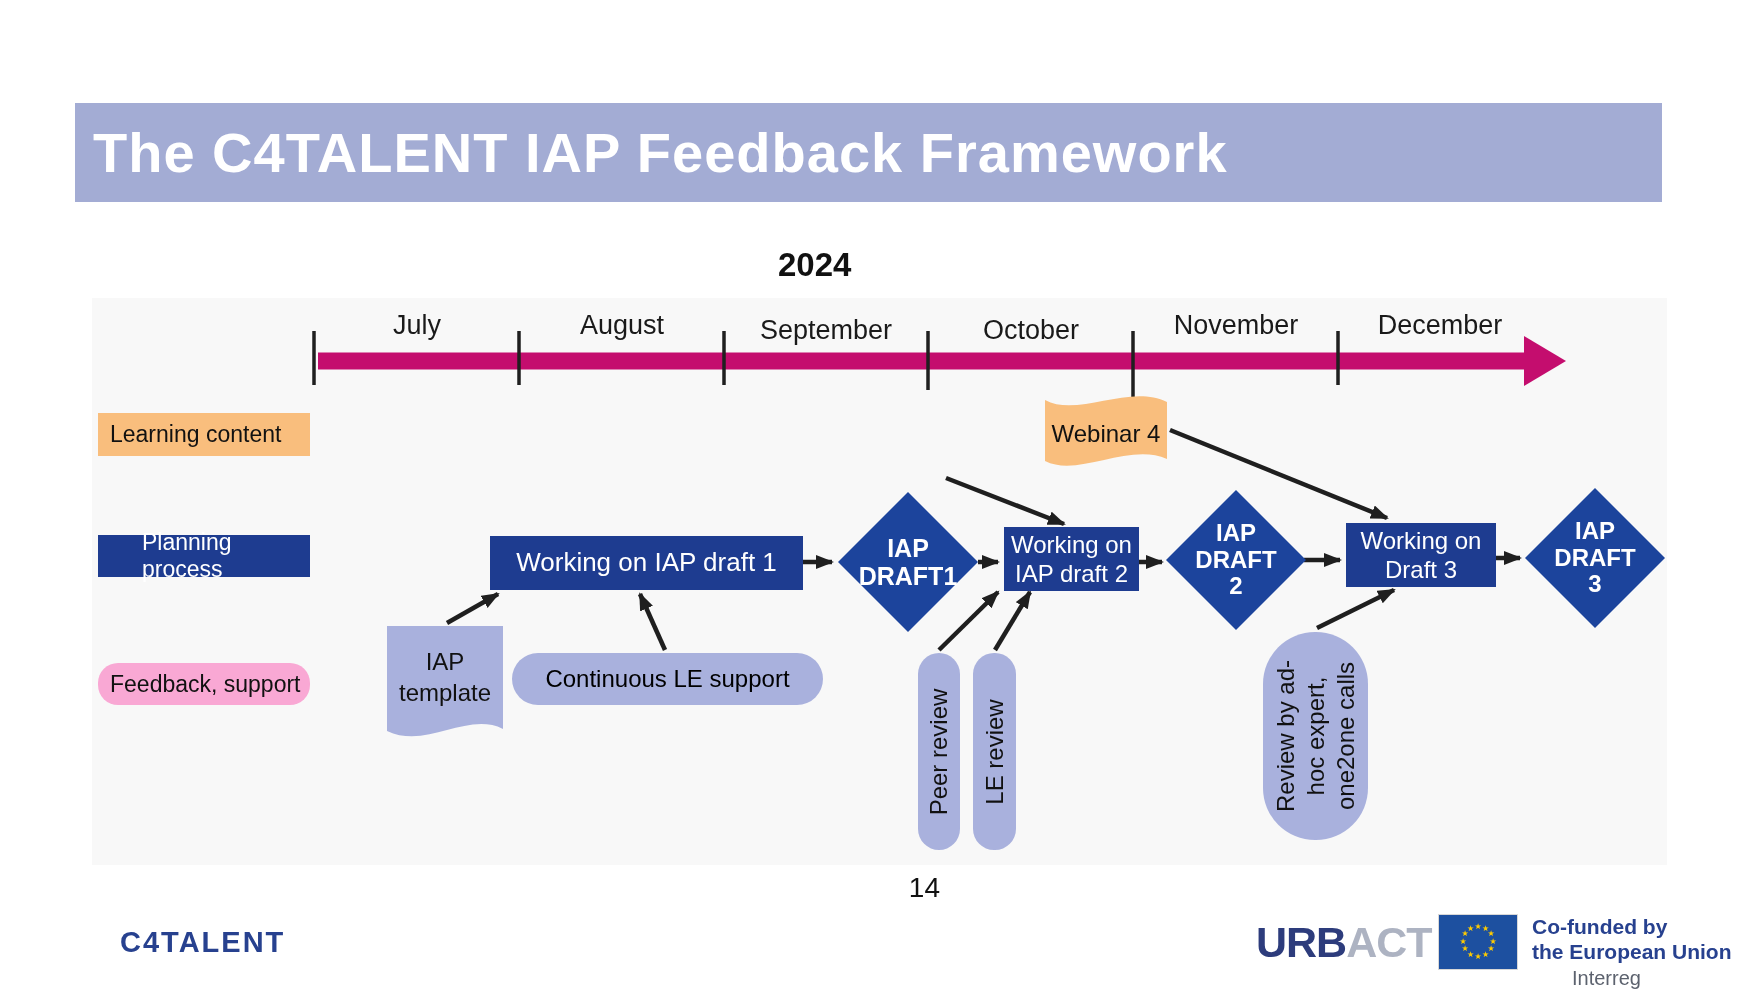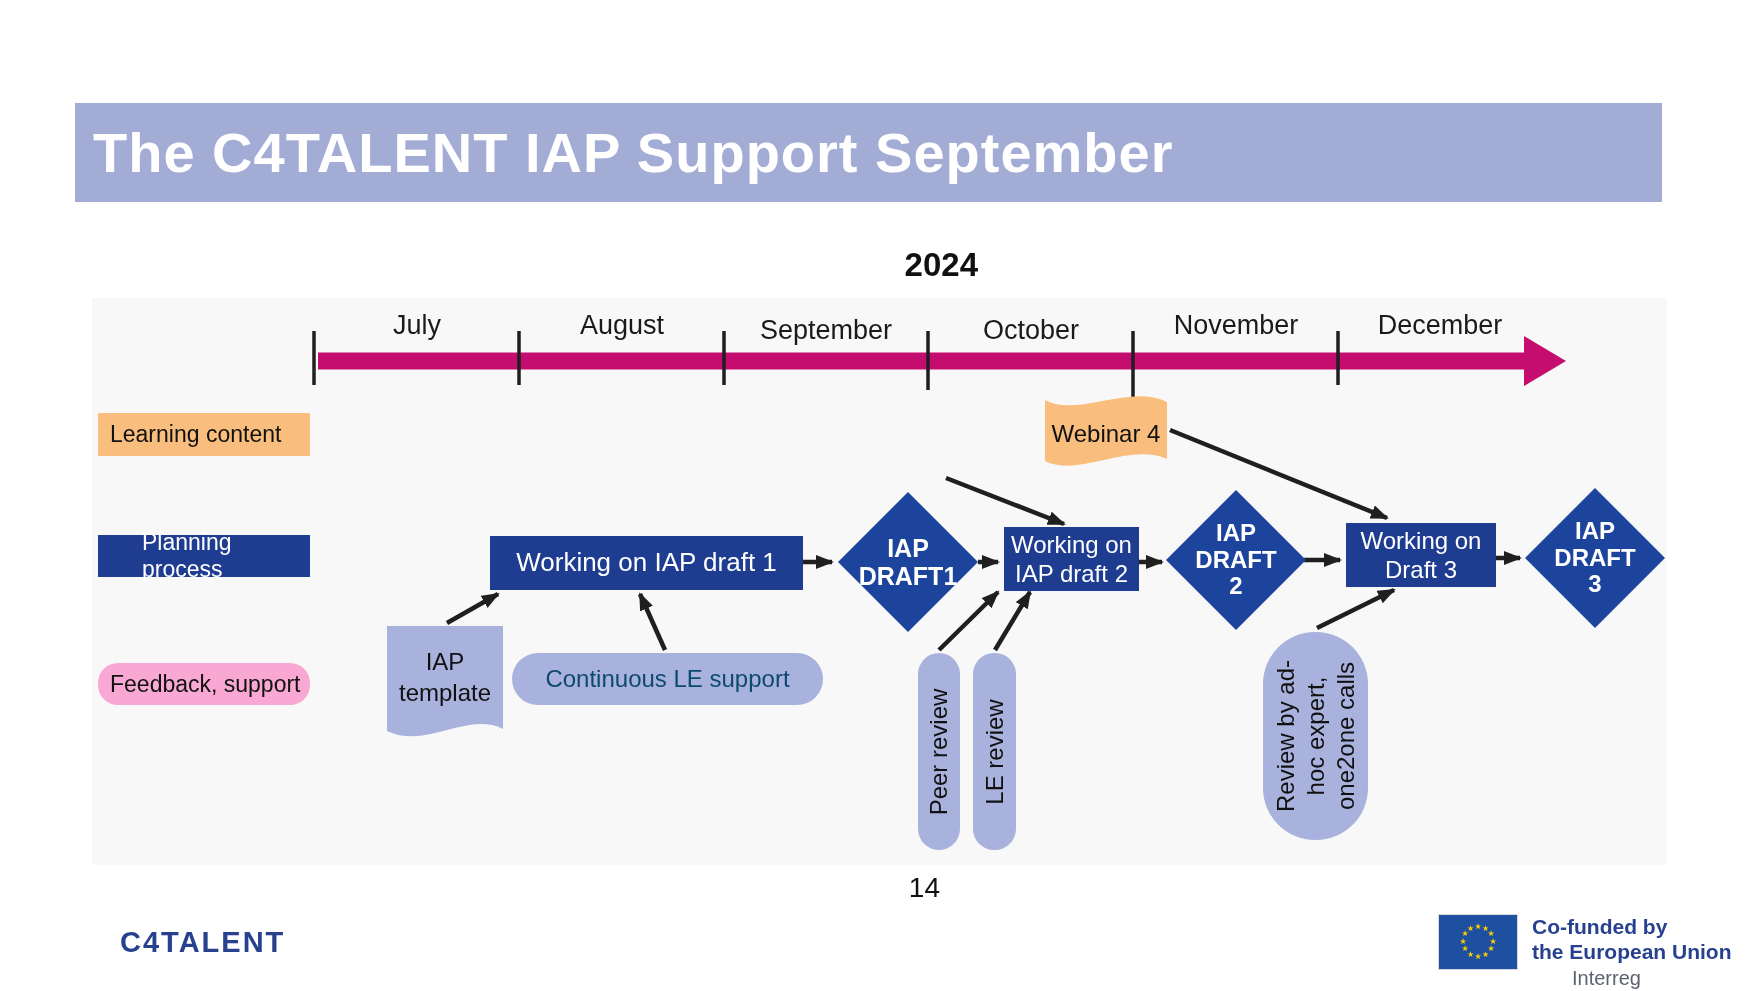--- a/index.html
+++ b/index.html
@@ -8,21 +8,21 @@
     font-family:"Liberation Sans", sans-serif; color:#1b1b1b; overflow:hidden;
   }
   .abs{position:absolute;}
   
   #title-bar{
     left:75px; top:103px; width:1587px; height:99px; background:#a3acd4;
     display:flex; align-items:center; padding-left:18px; box-sizing:border-box;
   }
   #title-bar .t{font-size:56px; font-weight:bold; color:#ffffff; letter-spacing:1px;}
   
-  #year{left:778px; top:246px; width:200px; text-align:right; font-size:33px; font-weight:bold; color:#111;}
+  #year{left:778px; top:246px; width:200px; text-align:left; font-size:33px; font-weight:bold; color:#111;}
   
   #canvas{left:92px; top:298px; width:1575px; height:567px; background:#f8f8f8;}
   #connector-layer{position:absolute; left:0; top:0; z-index:1;}
   .month{
     position:absolute; top:12px; width:170px; text-align:center;
     font-size:27px; color:#1a1a1a; z-index:2;
   }
   
   .lane{
     position:absolute; left:6px; width:212px; height:43px; display:flex; align-items:center;
@@ -54,21 +54,21 @@
     color:#fff; font-weight:bold; font-size:25px; line-height:1.12; text-align:center;
   }
   
   .doc{position:absolute; z-index:2;}
   .doc .cap{
     position:absolute; left:0; top:0; width:100%; height:84%;
     display:flex; flex-direction:column; align-items:center; justify-content:center;
     font-size:24px; color:#111; line-height:1.3; text-align:center;
   }
   .pill{
-    position:absolute; background:#a9b1dd; color:#0c4a6e; z-index:2;
+    position:absolute; background:#a9b1dd; color:#000000; z-index:2;
     display:flex; align-items:center; justify-content:center; text-align:center; font-size:24px;
   }
   .vpill{position:absolute; background:#a9b1dd; z-index:2;}
   .vpill .vtxt{
     position:absolute; left:50%; top:50%;
     transform:translate(-50%,-50%) rotate(-90deg);
     font-size:24px; color:#111; text-align:center; line-height:1.25; white-space:nowrap;
   }
   .vpill .vtxt.multi{white-space:normal;}
   
@@ -82,21 +82,21 @@
   #eu-text{margin-left:14px; line-height:1.2;}
   #eu-text .b{font-size:21px; font-weight:bold; color:#27418f;}
   #eu-text .g{font-size:20px; color:#5c626e; margin-top:2px;margin-left:40px;}
 </style>
 </head>
 <body>
 
 <div id="slide">
 
   <div id="title-bar" class="abs">
-    <span class="t">The C4TALENT IAP Support September</span>
+    <span class="t">The C4TALENT IAP Feedback Framework</span>
   </div>
 
   <div id="year" class="abs">2024</div>
 
   <div id="canvas" class="abs">
 
     <svg id="connector-layer" width="1575" height="567" viewBox="0 0 1575 567">
       <defs>
         <marker id="ah" markerUnits="userSpaceOnUse" markerWidth="20" markerHeight="16" refX="16" refY="7" orient="auto">
           <path d="M0,0 L18,7 L0,14 Z" fill="#1f1f1f"></path>
@@ -228,20 +228,23 @@
         <span style="display:block;">one2one calls</span>
       </div>
     </div>
 
   </div>
 
   <div id="page-number" class="abs">14</div>
 
   <div id="c4talent-logo" class="abs">C4TALENT</div>
 
+  <div id="urbact-logo" class="abs">
+    <span class="urb">URB</span><span class="act">ACT</span>
+  </div>
 
   <div id="eu-logo" class="abs">
     <svg id="eu-flag" viewBox="0 0 78 54">
       <rect x="0" y="0" width="78" height="54" fill="#1d50a0"></rect>
       <g fill="#ffcc00" font-size="8" text-anchor="middle" font-family="DejaVu Sans, sans-serif">
         <text x="39" y="13.5">★</text>
         <text x="46.5" y="15.5">★</text>
         <text x="52" y="21">★</text>
         <text x="54" y="28.5">★</text>
         <text x="52" y="36">★</text>

